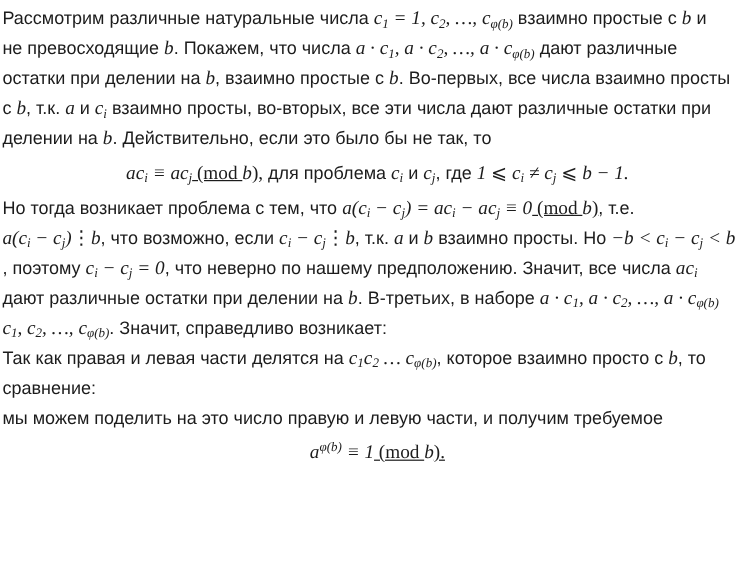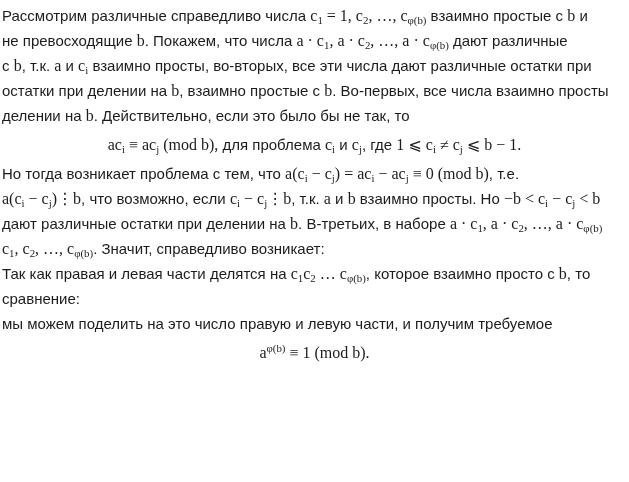--- a/index.html
+++ b/index.html
@@ -28,46 +28,49 @@
     margin: 4px 0;
   }
   
   .t {
     font-family: "Liberation Sans", "DejaVu Sans", sans-serif;
     font-style: normal;
   }
   
   .m {
     font-family: "Liberation Serif", "DejaVu Serif", "DejaVu Sans", serif;
+    font-style: italic;
     font-size: 16px;
   }
   
   .r {
     font-family: "Liberation Serif", "DejaVu Serif", "DejaVu Sans", serif;
     font-style: normal;
     font-size: 16px;
+    text-decoration: underline;
   }
   sub, sup {
     font-size: 68%;
     line-height: 0;
   }
   sub { vertical-align: -0.28em; }
   sup { vertical-align: 0.55em; }
 </style>
 </head>
 <body>
 
 <div class="doc">
-    <div class="line"><span class="t">Рассмотрим различные справедливо числа </span><span class="m">c<sub>1</sub> = 1, c<sub>2</sub>, …, c<sub>φ(b)</sub></span><span class="t"> взаимно простые с </span><span class="m">b</span><span class="t"> и</span></div>
+    <div class="line"><span class="t">Рассмотрим различные натуральные числа </span><span class="m">c<sub>1</sub> = 1, c<sub>2</sub>, …, c<sub>φ(b)</sub></span><span class="t"> взаимно простые с </span><span class="m">b</span><span class="t"> и</span></div>
     <div class="line"><span class="t">не превосходящие </span><span class="m">b</span><span class="t">. Покажем, что числа </span><span class="m">a · c<sub>1</sub>, a · c<sub>2</sub>, …, a · c<sub>φ(b)</sub></span><span class="t"> дают различные</span></div>
+    <div class="line"><span class="t">остатки при делении на </span><span class="m">b</span><span class="t">, взаимно простые с </span><span class="m">b</span><span class="t">. Во-первых, все числа взаимно просты</span></div>
     <div class="line"><span class="t">с </span><span class="m">b</span><span class="t">, т.к. </span><span class="m">a</span><span class="t"> и </span><span class="m">c<sub>i</sub></span><span class="t"> взаимно просты, во-вторых, все эти числа дают различные остатки при</span></div>
-    <div class="line"><span class="t">остатки при делении на </span><span class="m">b</span><span class="t">, взаимно простые с </span><span class="m">b</span><span class="t">. Во-первых, все числа взаимно просты</span></div>
     <div class="line"><span class="t">делении на </span><span class="m">b</span><span class="t">. Действительно, если это было бы не так, то</span></div>
     <div class="line center"><span class="m">ac<sub>i</sub> ≡ ac<sub>j</sub></span><span class="r"> (mod </span><span class="m">b</span><span class="r">),</span><span class="t"> для проблема </span><span class="m">c<sub>i</sub></span><span class="t"> и </span><span class="m">c<sub>j</sub></span><span class="t">, где </span><span class="m">1 ⩽ c<sub>i</sub> ≠ c<sub>j</sub> ⩽ b − 1.</span></div>
     <div class="line"><span class="t">Но тогда возникает проблема с тем, что </span><span class="m">a(c<sub>i</sub> − c<sub>j</sub>) = ac<sub>i</sub> − ac<sub>j</sub> ≡ 0</span><span class="r"> (mod </span><span class="m">b</span><span class="r">)</span><span class="t">, т.е.</span></div>
     <div class="line"><span class="m">a(c<sub>i</sub> − c<sub>j</sub>)⋮b</span><span class="t">, что возможно, если </span><span class="m">c<sub>i</sub> − c<sub>j</sub>⋮b</span><span class="t">, т.к. </span><span class="m">a</span><span class="t"> и </span><span class="m">b</span><span class="t"> взаимно просты. Но </span><span class="m">−b &lt; c<sub>i</sub> − c<sub>j</sub> &lt; b</span></div>
+    <div class="line"><span class="t">, поэтому </span><span class="m">c<sub>i</sub> − c<sub>j</sub> = 0</span><span class="t">, что неверно по нашему предположению. Значит, все числа </span><span class="m">ac<sub>i</sub></span></div>
     <div class="line"><span class="t">дают различные остатки при делении на </span><span class="m">b</span><span class="t">. В-третьих, в наборе </span><span class="m">a · c<sub>1</sub>, a · c<sub>2</sub>, …, a · c<sub>φ(b)</sub></span></div>
     <div class="line"><span class="m">c<sub>1</sub>, c<sub>2</sub>, …, c<sub>φ(b)</sub></span><span class="t">. Значит, справедливо возникает:</span></div>
     <div class="line"><span class="t">Так как правая и левая части делятся на </span><span class="m">c<sub>1</sub>c<sub>2</sub> … c<sub>φ(b)</sub></span><span class="t">, которое взаимно просто с </span><span class="m">b</span><span class="t">, то</span></div>
     <div class="line"><span class="t">сравнение:</span></div>
     <div class="line"><span class="t">мы можем поделить на это число правую и левую части, и получим требуемое</span></div>
     <div class="line center"><span class="m">a<sup>φ(b)</sup> ≡ 1</span><span class="r"> (mod </span><span class="m">b</span><span class="r">).</span></div>
   </div>
 
 </body></html>

